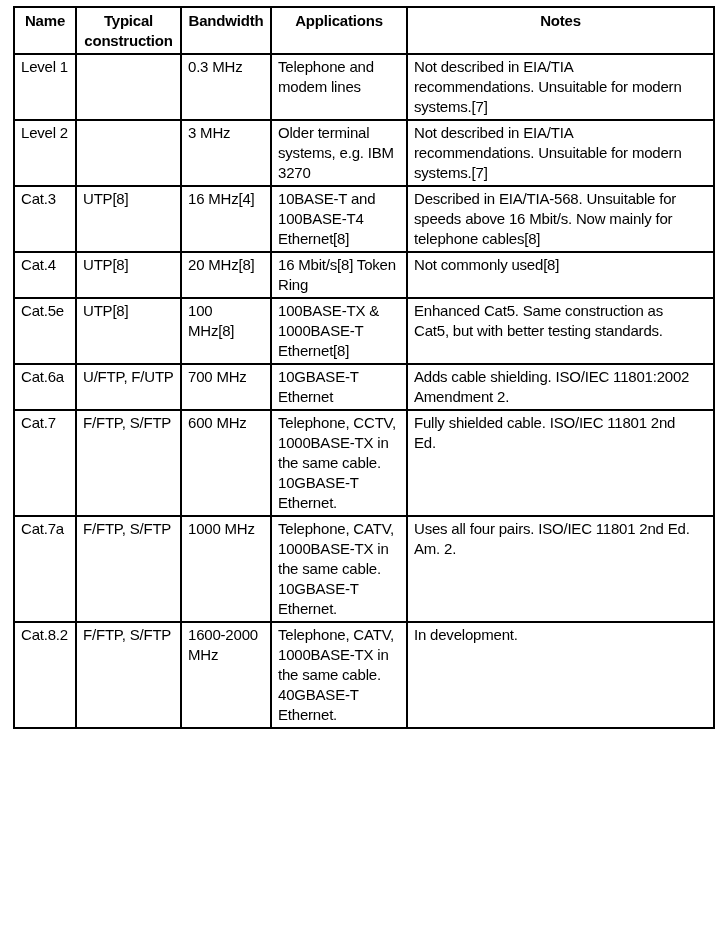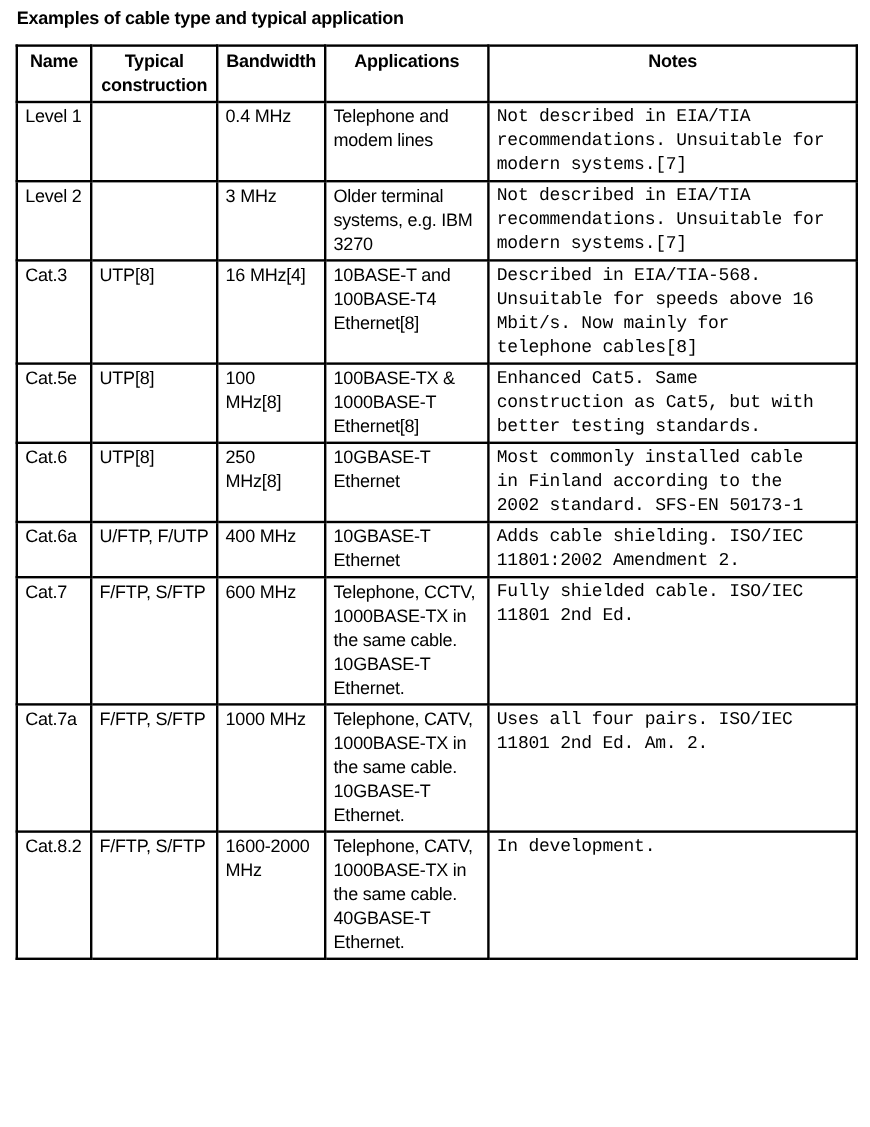--- a/index.html
+++ b/index.html
@@ -40,27 +40,26 @@
     padding: 3px 2px 2px 2px;
     margin-top: 10px;
   }
   .cable-table td {
     text-align: left;
     padding: 2px 5px 2px 6px;
   }
   
   .cable-table td:nth-child(1) { padding-right: 4px; }
   .cable-table td:nth-child(3) { padding-right: 10px; }
-  .cable-table td:nth-child(5) { padding-right: 19px; font-family: Liberation Mono, monospace; }
+  .cable-table td:nth-child(5) { padding-right: 19px; }
 </style>
 </head>
 <body>
 
 <div class="page">
-  <p class="doc-title">Examples of cable type and typical application</p>
 
   <table class="cable-table">
     <colgroup>
       <col style="width:62px">
       <col style="width:105px">
       <col style="width:90px">
       <col style="width:136px">
       <col style="width:307px">
     </colgroup>
     <thead>
@@ -69,56 +68,56 @@
         <th>Typical construction</th>
         <th>Bandwidth</th>
         <th>Applications</th>
         <th>Notes</th>
       </tr>
     </thead>
     <tbody>
         <tr>
     <td>Level 1</td>
     <td></td>
-    <td>0.4 MHz</td>
+    <td>0.3 MHz</td>
     <td>Telephone and modem lines</td>
     <td>Not described in EIA/TIA recommendations. Unsuitable for modern systems.[7]</td>
   </tr>
         <tr>
     <td>Level 2</td>
     <td></td>
     <td>3 MHz</td>
     <td>Older terminal systems, e.g. IBM 3270</td>
     <td>Not described in EIA/TIA recommendations. Unsuitable for modern systems.[7]</td>
   </tr>
         <tr>
     <td>Cat.3</td>
     <td>UTP[8]</td>
     <td>16 MHz[4]</td>
     <td>10BASE-T and 100BASE-T4 Ethernet[8]</td>
     <td>Described in EIA/TIA-568. Unsuitable for speeds above 16 Mbit/s. Now mainly for telephone cables[8]</td>
   </tr>
         <tr>
+    <td>Cat.4</td>
+    <td>UTP[8]</td>
+    <td>20 MHz[8]</td>
+    <td>16 Mbit/s[8] Token Ring</td>
+    <td>Not commonly used[8]</td>
+  </tr>
+        <tr>
     <td>Cat.5e</td>
     <td>UTP[8]</td>
     <td>100 MHz[8]</td>
     <td>100BASE-TX &amp; 1000BASE-T Ethernet[8]</td>
     <td>Enhanced Cat5. Same construction as Cat5, but with better testing standards.</td>
   </tr>
         <tr>
-    <td>Cat.6</td>
-    <td>UTP[8]</td>
-    <td>250 MHz[8]</td>
-    <td>10GBASE-T Ethernet</td>
-    <td>Most commonly installed cable in Finland according to the 2002 standard. SFS-EN 50173-1</td>
-  </tr>
-        <tr>
     <td>Cat.6a</td>
     <td>U/FTP, F/UTP</td>
-    <td>400 MHz</td>
+    <td>700 MHz</td>
     <td>10GBASE-T Ethernet</td>
     <td>Adds cable shielding. ISO/IEC 11801:2002 Amendment 2.</td>
   </tr>
         <tr>
     <td>Cat.7</td>
     <td>F/FTP, S/FTP</td>
     <td>600 MHz</td>
     <td>Telephone, CCTV, 1000BASE-TX in the same cable. 10GBASE-T Ethernet.</td>
     <td>Fully shielded cable. ISO/IEC 11801 2nd Ed.</td>
   </tr>

